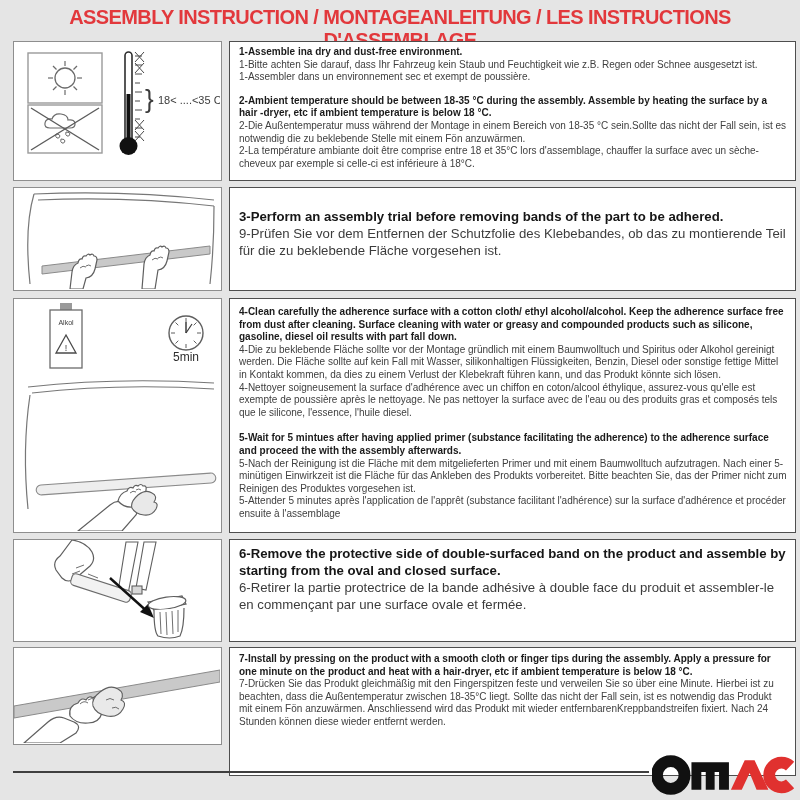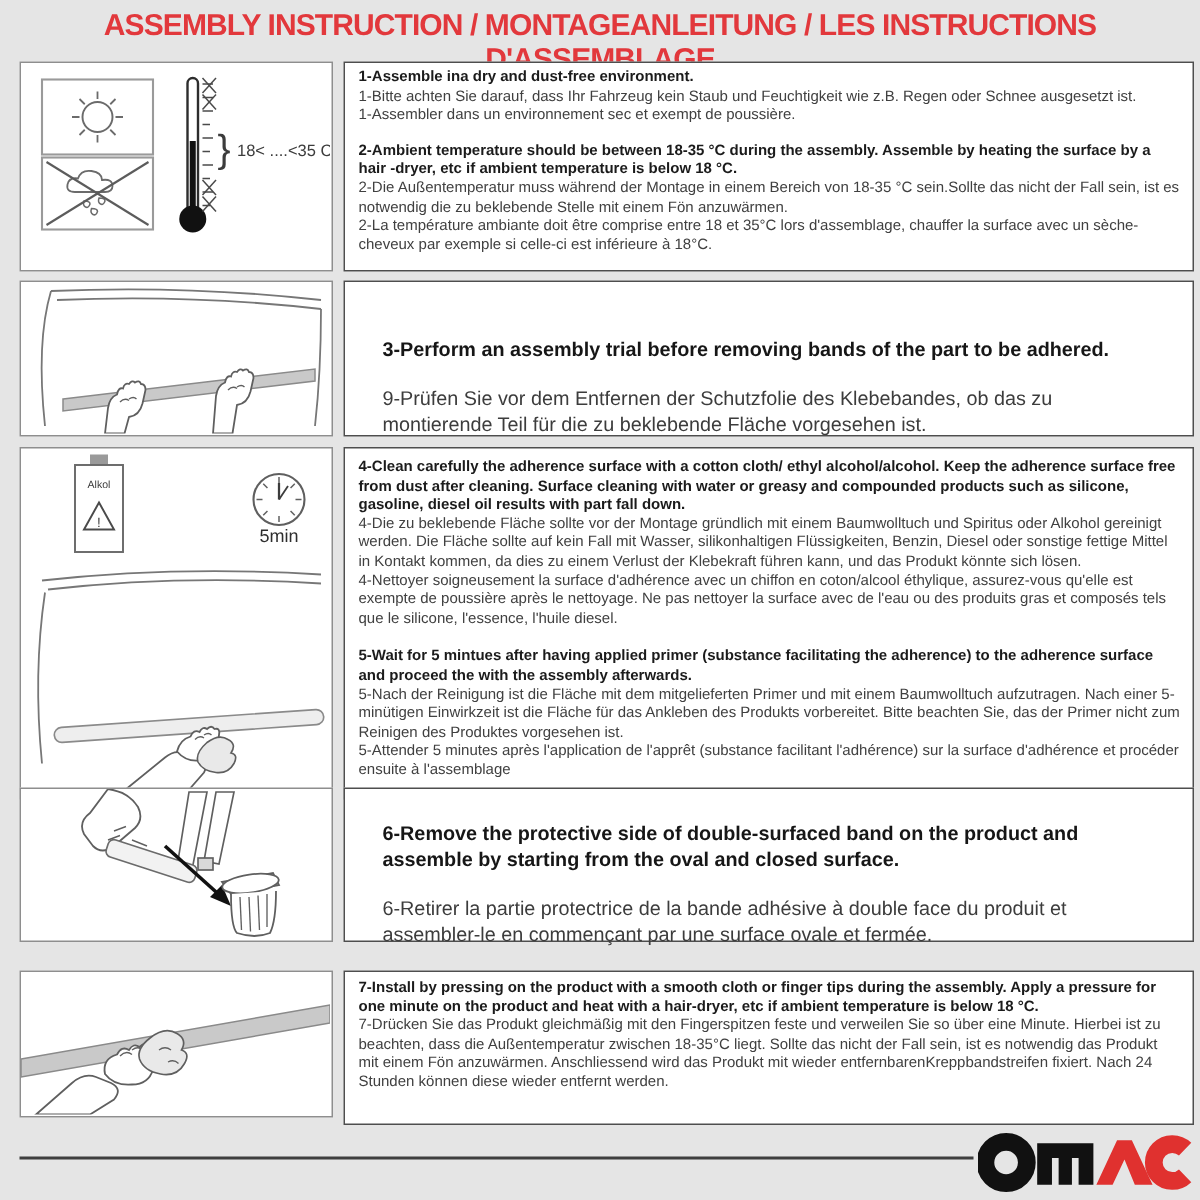--- a/index.html
+++ b/index.html
@@ -17,21 +17,21 @@
     position:absolute;left:13px;width:209px;background:#fff;
     border:1.5px solid #8e8e8e;box-sizing:border-box;
   }
   .text-box{
     position:absolute;left:229px;width:567px;background:#fff;
     border:1.5px solid #4e4e4e;box-sizing:border-box;
     padding:4px 8px 2px 9px;
   }
   .small-text p{margin:0;font-size:10px;line-height:12.6px;color:#404040;}
   .small-text p.b{font-weight:bold;color:#1b1b1b;}
-  .big-text p{margin:16px;font-size:13.2px;line-height:17px;color:#3c3c3c;}
+  .big-text p{margin:0;font-size:13.2px;line-height:17px;color:#3c3c3c;}
   .big-text p.b{font-weight:bold;color:#161616;}
   .gap{height:13px;}
   .gap-sm{height:11px;}
   .pad-top-lg{padding-top:20px;}
 
   .footer-line{position:absolute;top:771px;left:13px;width:636px;height:2px;background:#3f3f3f;}
   .logo{position:absolute;top:753px;left:652px;width:144px;height:44px;}
 
   svg text{font-family:"Liberation Sans",sans-serif;}
   .sr{position:absolute;width:1px;height:1px;overflow:hidden;clip:rect(0 0 0 0);white-space:nowrap;}
@@ -187,21 +187,21 @@
       <p class="b">4-Clean carefully the adherence surface with a cotton cloth/ ethyl alcohol/alcohol. Keep the adherence surface free from dust after cleaning. Surface cleaning with water or greasy and compounded products such as silicone, gasoline, diesel oil results with part fall down.</p>
       <p>4-Die zu beklebende Fläche sollte vor der Montage gründlich mit einem Baumwolltuch und Spiritus oder Alkohol gereinigt werden. Die Fläche sollte auf kein Fall mit Wasser, silikonhaltigen Flüssigkeiten, Benzin, Diesel oder sonstige fettige Mittel in Kontakt kommen, da dies zu einem Verlust der Klebekraft führen kann, und das Produkt könnte sich lösen.</p>
       <p>4-Nettoyer soigneusement la surface d'adhérence avec un chiffon en coton/alcool éthylique, assurez-vous qu'elle est exempte de poussière après le nettoyage. Ne pas nettoyer la surface avec de l'eau ou des produits gras et composés tels que le silicone, l'essence, l'huile diesel.</p>
       <div class="gap"></div>
       <p class="b">5-Wait for 5 mintues after having applied primer (substance facilitating the adherence) to the adherence surface and proceed the with the assembly afterwards.</p>
       <p>5-Nach der Reinigung ist die Fläche mit dem mitgelieferten Primer und mit einem Baumwolltuch aufzutragen. Nach einer 5-minütigen Einwirkzeit ist die Fläche für das Ankleben des Produkts vorbereitet. Bitte beachten Sie, das der Primer nicht zum Reinigen des Produktes vorgesehen ist.</p>
       <p>5-Attender 5 minutes après l'application de l'apprêt (substance facilitant l'adhérence) sur la surface d'adhérence et procéder ensuite à l'assemblage</p>
     </div>
   </div>
 
-  <div class="row" style="top:525px;height:79px;">
+  <div class="row" style="top:539px;height:79px;">
     <div class="illu-box" style="top:0;height:103px;">
       <svg width="206" height="100" viewBox="0 0 206 100">
         <g stroke="#5f5f5f" stroke-width="1.1" fill="#ffffff">
           <path d="M112 2 L124 2 L114 54 L104 52 Z"></path>
           <path d="M130 2 L142 2 L132 50 L122 48 Z"></path>
           <rect x="100" y="50" width="10" height="8" fill="#d9d9d9"></rect>
           <rect x="118" y="46" width="10" height="8" fill="#d9d9d9"></rect>
         </g>
         <g>
           <path d="M58 0 q14 2 20 12 q4 8 -2 14 l-14 12 q-8 6 -14 0 l-6 -8 q-4 -8 4 -14 z" fill="#ffffff" stroke="#5f5f5f" stroke-width="1.2"></path>
@@ -238,21 +238,21 @@
         <polygon points="0,58 206,22 206,34 0,70" fill="#c9c9c9" stroke="#8a8a8a" stroke-width="1"></polygon>
         <g>
           <path d="M10 95 L34 74 q8 -7 16 -4 l10 4 q8 4 2 11 l-16 10 z" fill="#ffffff" stroke="#5f5f5f" stroke-width="1.2"></path>
           <path d="M56 68 q-2 -10 8 -13 q3 -6 8 -3 q3 -5 7 -2 q4 -4 7 0 q5 -1 4 5 l-2 10 q-3 10 -14 10 q-12 1 -18 -7z" fill="#ffffff" stroke="#5f5f5f" stroke-width="1.2"></path>
           <path d="M66 56 q4 -4 8 -1 M74 52 q4 -3 7 0 M82 50 q3 -2 5 0" stroke="#5f5f5f" stroke-width="0.9" fill="none"></path>
           <path d="M86 44 q10 -8 18 -3 q7 4 3 11 q6 2 2 9 q-5 9 -16 7 q-11 -2 -14 -10 q-2 -7 7 -14z" fill="#e9e9e9" stroke="#5f5f5f" stroke-width="1.1"></path>
           <path d="M92 52 q4 -3 8 0 M98 60 q4 -2 7 1" stroke="#5f5f5f" stroke-width="0.9" fill="none"></path>
         </g>
       </svg>
     </div>
-    <div class="text-box small-text" style="top:0;height:103px;padding-top:5px;">
+    <div class="text-box small-text" style="top:0;height:129px;padding-top:5px;">
       <p class="b">7-Install by pressing on the product with a smooth cloth or finger tips during the assembly. Apply a pressure for one minute on the product and heat with a hair-dryer, etc if ambient temperature is below 18 °C.</p>
       <p>7-Drücken Sie das Produkt gleichmäßig mit den Fingerspitzen feste und verweilen Sie so über eine Minute. Hierbei ist zu beachten, dass die Außentemperatur zwischen 18-35°C liegt. Sollte das nicht der Fall sein, ist es notwendig das Produkt mit einem Fön anzuwärmen. Anschliessend wird das Produkt mit wieder entfernbarenKreppbandstreifen fixiert. Nach 24 Stunden können diese wieder entfernt werden.</p>
     </div>
   </div>
 
   <div class="footer-line"></div>
   <div class="logo">
     <span class="sr">OMAC</span>
     <svg width="144" height="44" viewBox="0 0 146 42">
       <circle cx="19" cy="21" r="14" fill="none" stroke="#111111" stroke-width="12"></circle>

